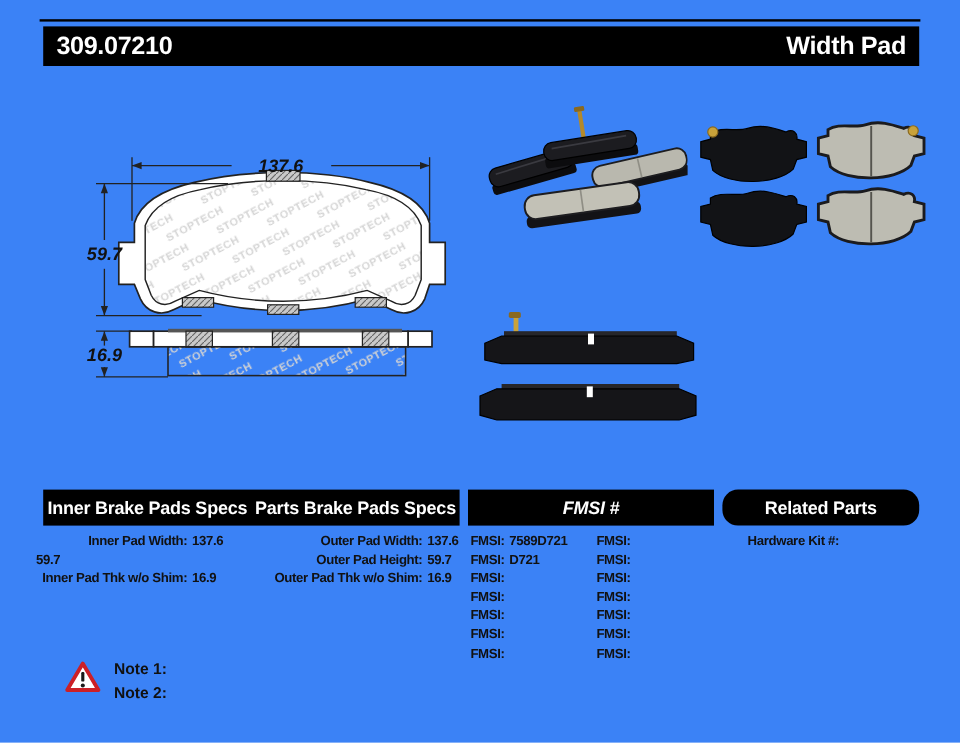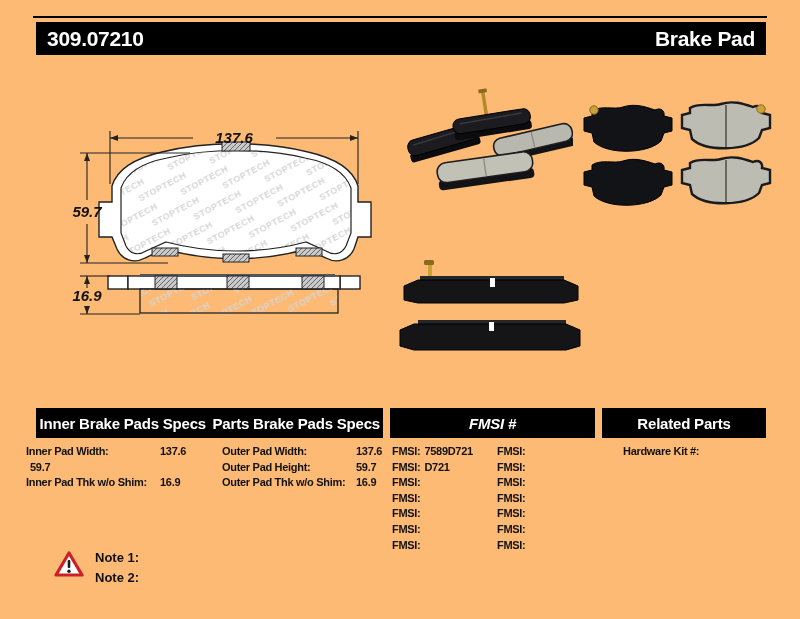--- a/index.html
+++ b/index.html
@@ -1,17 +1,17 @@
 <!DOCTYPE html>
 <html><head>
 <meta charset="utf-8">
 <style>
   html,body{margin:0;padding:0;background:#fff;}
   .page{
-    position:relative;width:800px;height:619px;background:#fdba74;
+    position:relative;width:800px;height:619px;background:#3b82f6;
     font-family:"Liberation Sans",sans-serif;overflow:hidden;
   }
   
   .rule-top{position:absolute;left:33px;top:16px;width:734px;height:2px;background:#000;}
   .header-bar{
     position:absolute;left:36px;top:22px;width:730px;height:33px;background:#000;
     color:#fff;display:flex;justify-content:space-between;align-items:center;
     padding:0 11px;box-sizing:border-box;font-size:21px;font-weight:bold;letter-spacing:-0.3px;
   }
   
@@ -24,46 +24,46 @@
   .draw-stroke{stroke:#222;stroke-width:1.4;fill:#fff;}
   .dim-line{stroke:#222;stroke-width:1.1;}
   .dim-arrow{fill:#222;}
   
   .spec-headers{position:absolute;left:36px;top:408px;width:730px;height:14px;display:flex;}
   .spec-bar{background:#000;color:#fff;font-size:15px;font-weight:bold;letter-spacing:-0.2px;
     display:flex;align-items:center;justify-content:center;height:30px;}
   .bar-pads{width:347px;margin-right:7px;}
   .bar-pads .half{flex:1;display:flex;align-items:center;justify-content:center;}
   .bar-fmsi{width:205px;margin-right:7px;font-style:italic;}
-  .bar-related{width:164px;}
+  .bar-related{width:164px;border-radius:13px;}
   
   .spec-col{position:absolute;top:444px;font-size:11px;font-weight:bold;letter-spacing:-0.3px;color:#111;}
   .spec-row{display:flex;line-height:15.6px;white-space:nowrap;}
-  .align-right .spec-label{width:130px;flex:none;}
+  .align-right .spec-label{width:130px;text-align:right;flex:none;}
   .spec-value{margin-left:4px;}
   .col-inner{left:26px;width:182px;}
   .col-outer{left:222px;width:182px;}
   .col-fmsi-1{left:392px;width:102px;}
   .col-fmsi-2{left:497px;width:100px;}
   .col-related{left:602px;width:164px;padding-left:21px;}
   
   .warning-wrap{position:absolute;left:54px;top:550px;width:30px;height:29px;}
   .notes{position:absolute;left:95px;top:548px;font-size:13px;font-weight:bold;color:#111;text-align:right;}
   .note-row{line-height:20px;display:flex;}
 </style>
 </head>
 <body>
 
 <div class="page">
 
   <div class="rule-top"></div>
 
   <div class="header-bar">
     <span>309.07210</span>
-    <span>Brake Pad</span>
+    <span>Width Pad</span>
   </div>
 
   <svg class="drawing" width="360" height="230" viewBox="0 0 360 230">
     <defs>
       <pattern id="wm" width="80" height="28" patternUnits="userSpaceOnUse" patternTransform="rotate(-28)">
         <text class="wm-text" x="1" y="11">STOPTECH</text>
         <text class="wm-text" x="-39" y="25">STOPTECH</text>
         <text class="wm-text" x="41" y="25">STOPTECH</text>
       </pattern>
       <pattern id="hatch" width="5" height="5" patternUnits="userSpaceOnUse">

